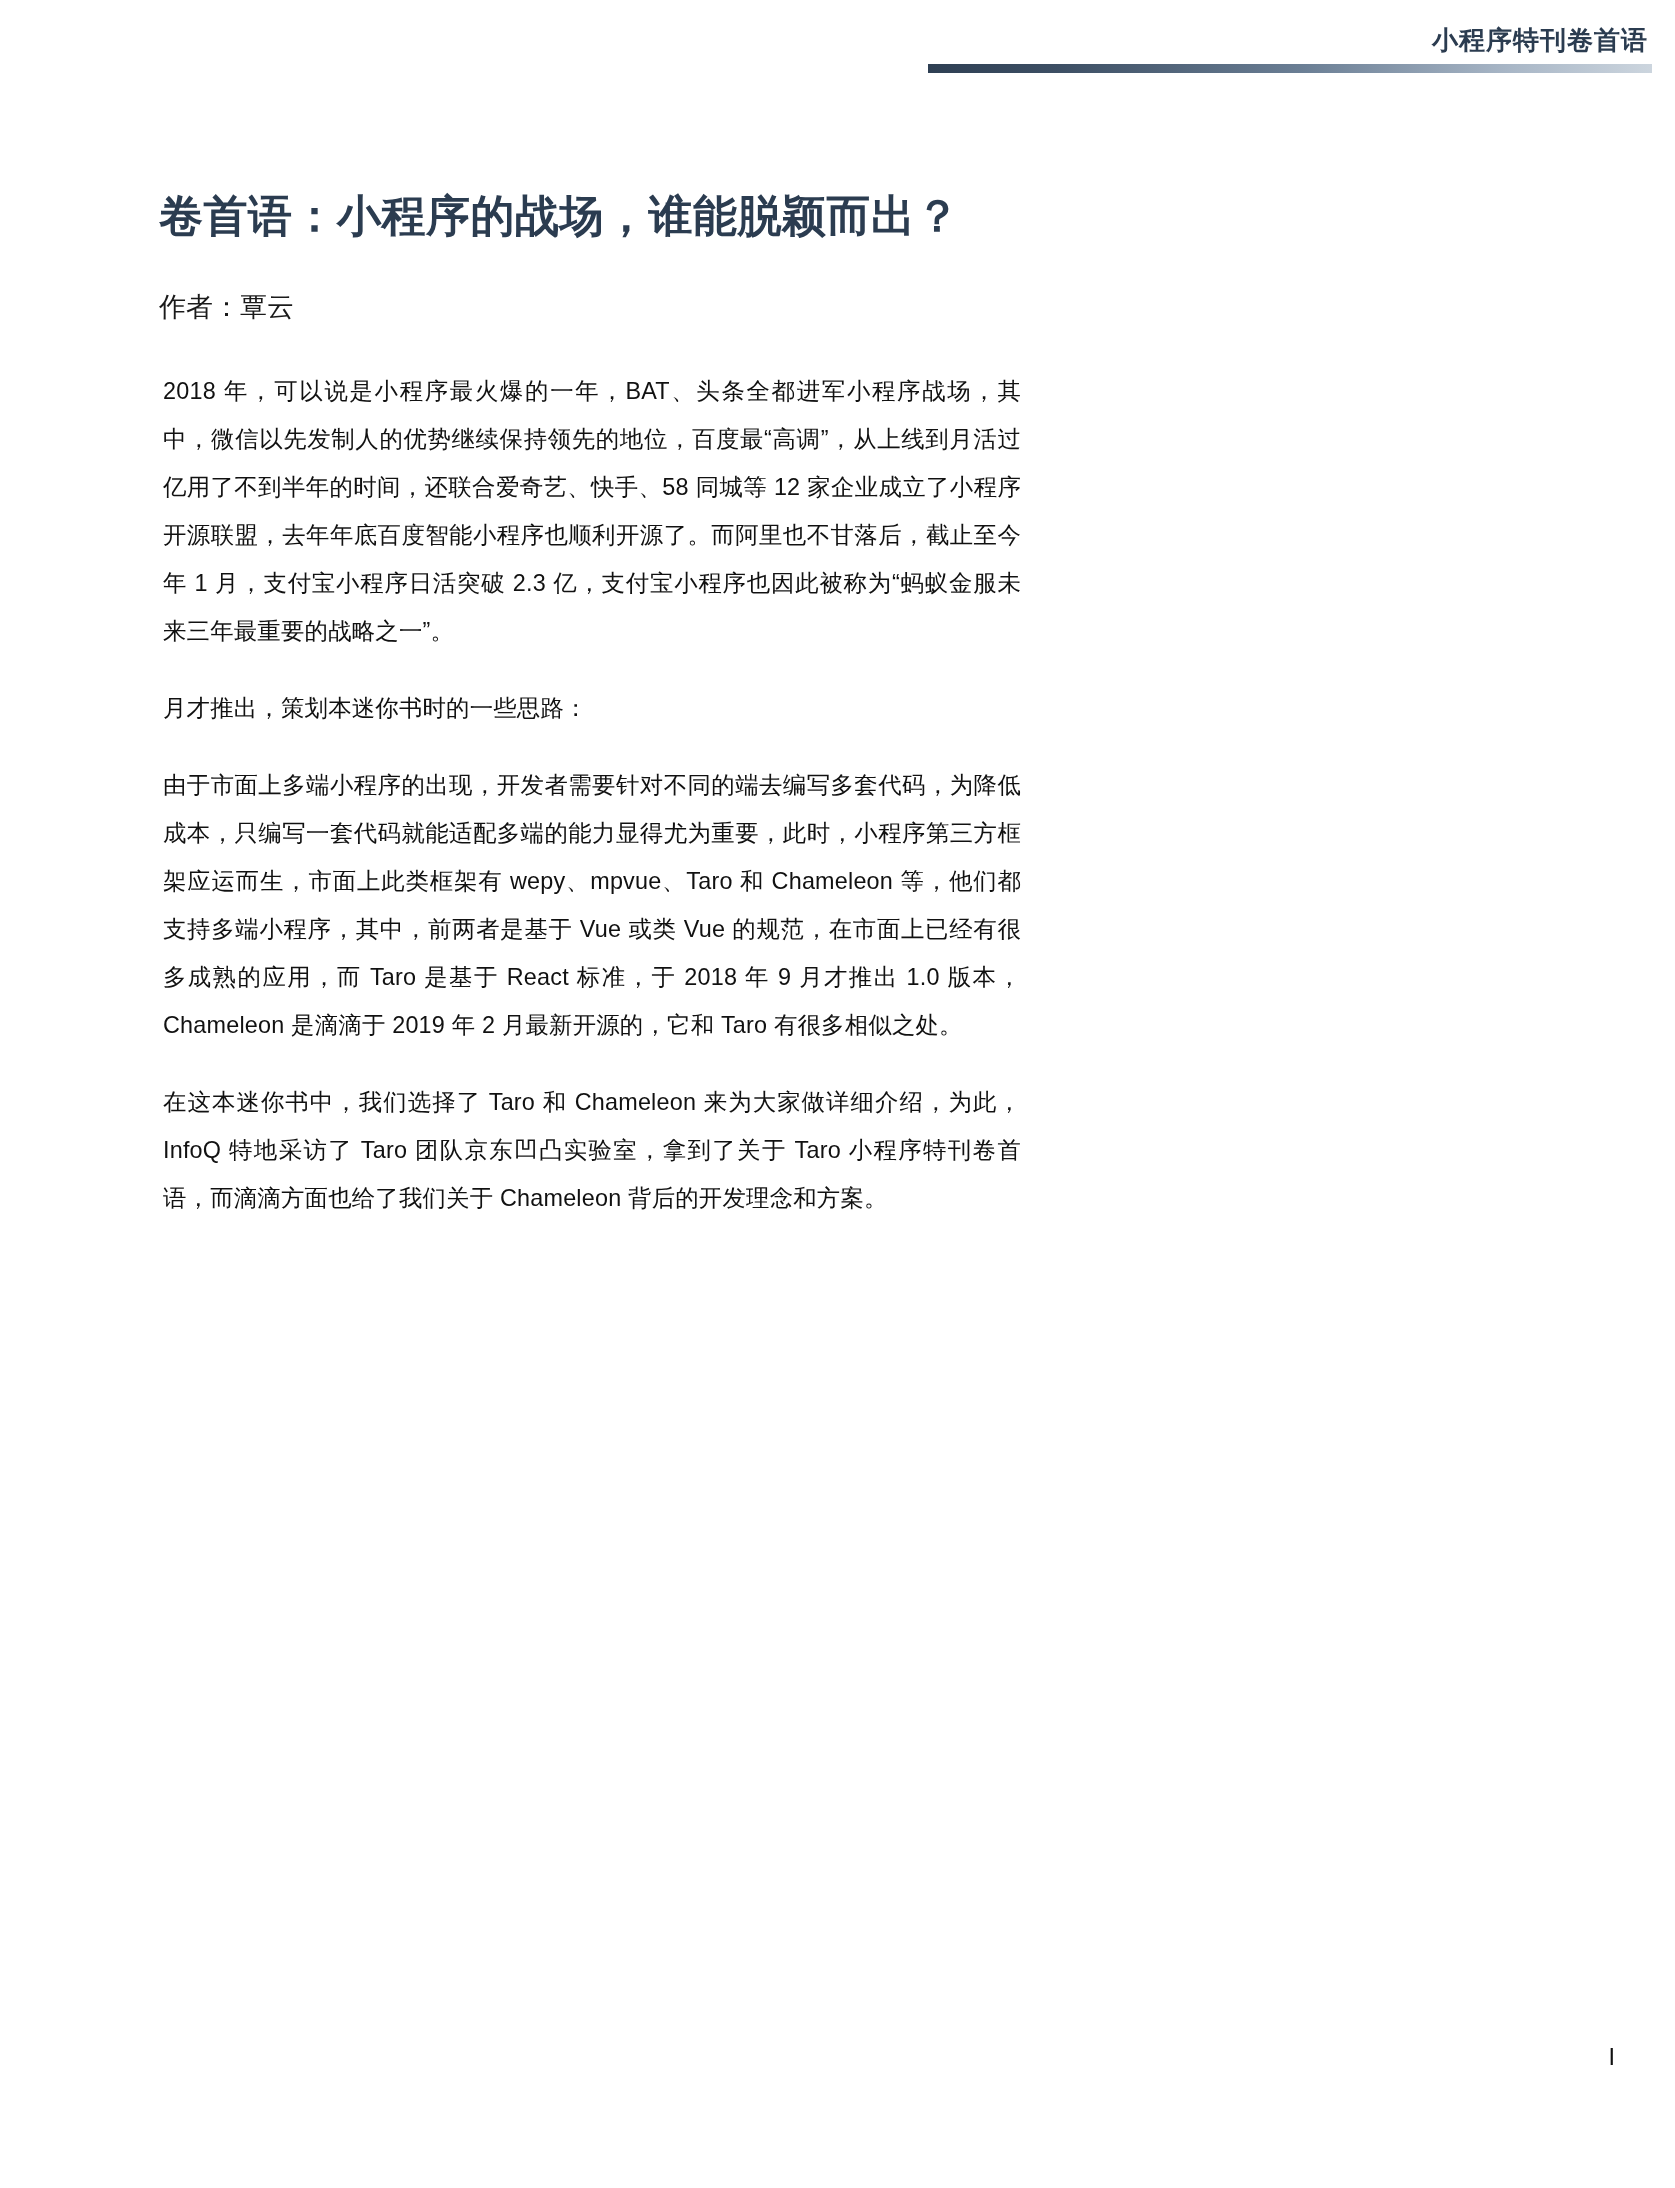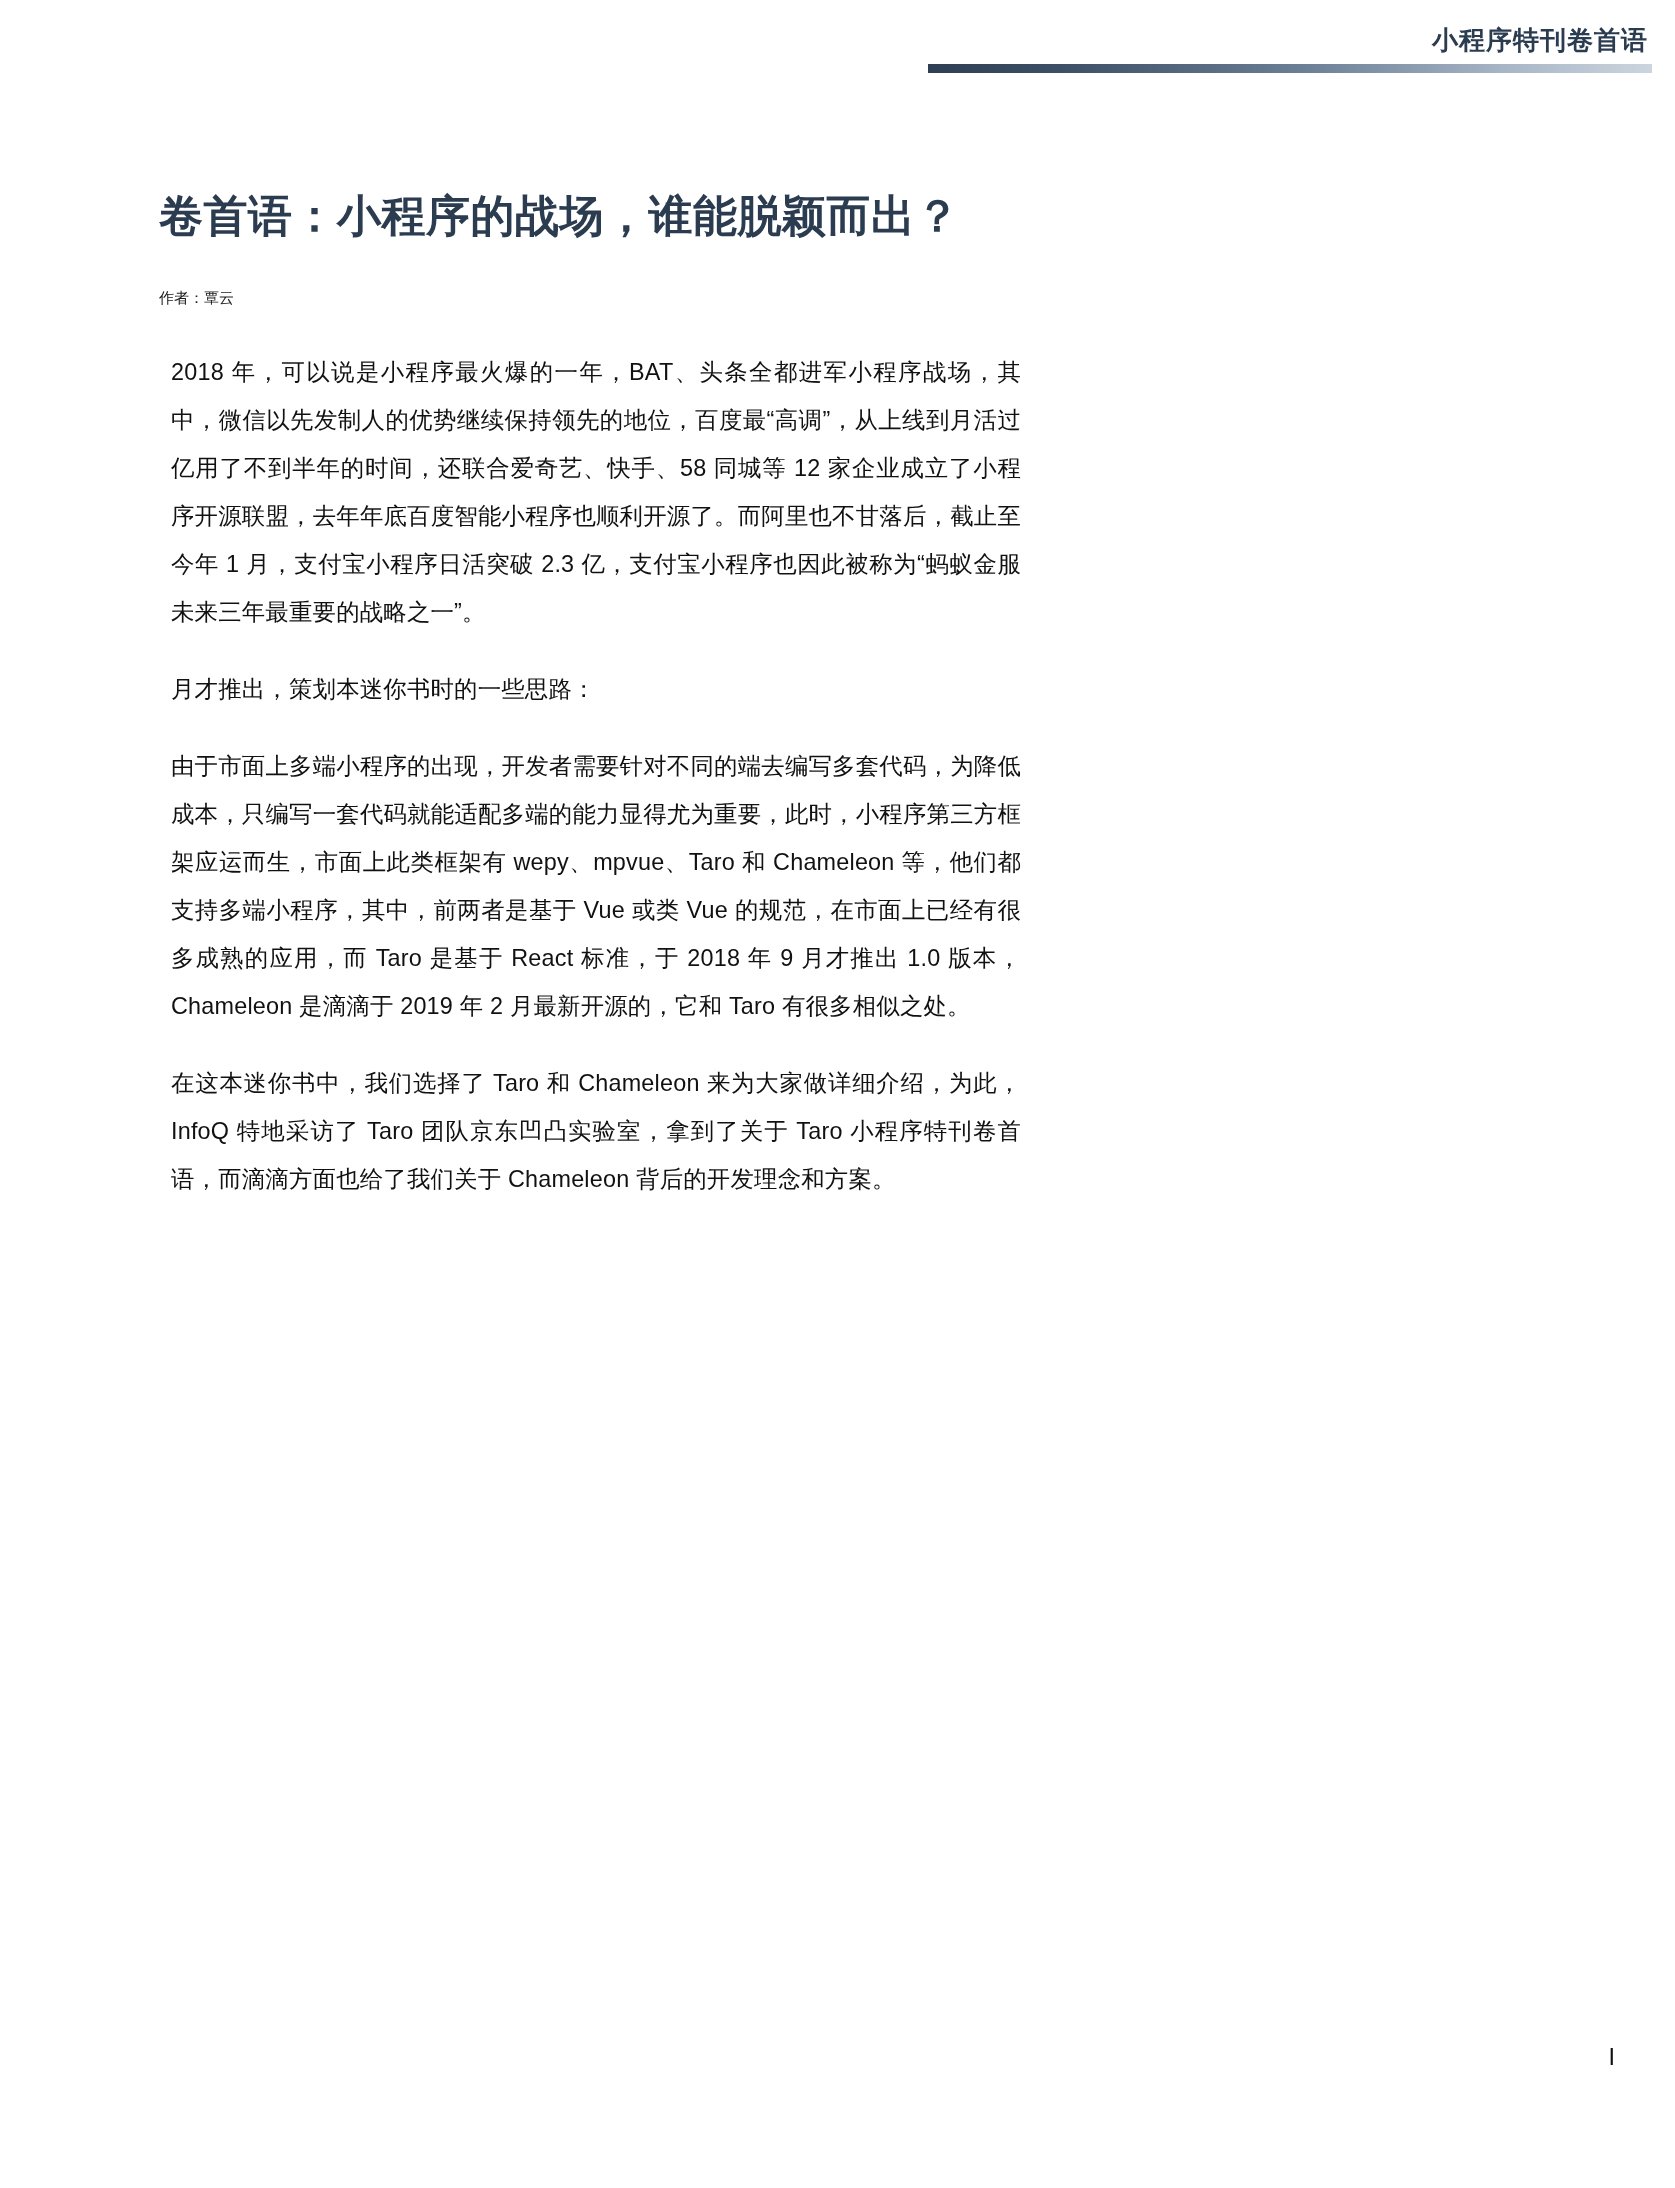--- a/index.html
+++ b/index.html
@@ -55,31 +55,31 @@
     font-size: 44px;
     font-weight: 700;
     color: #2b3c50;
     letter-spacing: 0.5px;
     line-height: 1.25;
     margin: 12px 0 43px 0;
     white-space: nowrap;
   }
 
   .byline {
-    font-size: 15px;
+    font-size: 27px;
     color: #1a1a1a;
     line-height: 1.6;
     margin: 0 0 39px 0;
   }
 
   .para {
     font-size: 23.4px;
     color: #111111;
     line-height: 2.05;
-    margin: 0 0 29px 12px;
+    margin: 0 0 29px 4px;
     text-align: justify;
     text-justify: inter-ideograph;
     letter-spacing: 0.2px;
   }
   .para:last-child { margin-bottom: 0; }
 
   
   .page-number {
     position: absolute;
     right: 60px;

